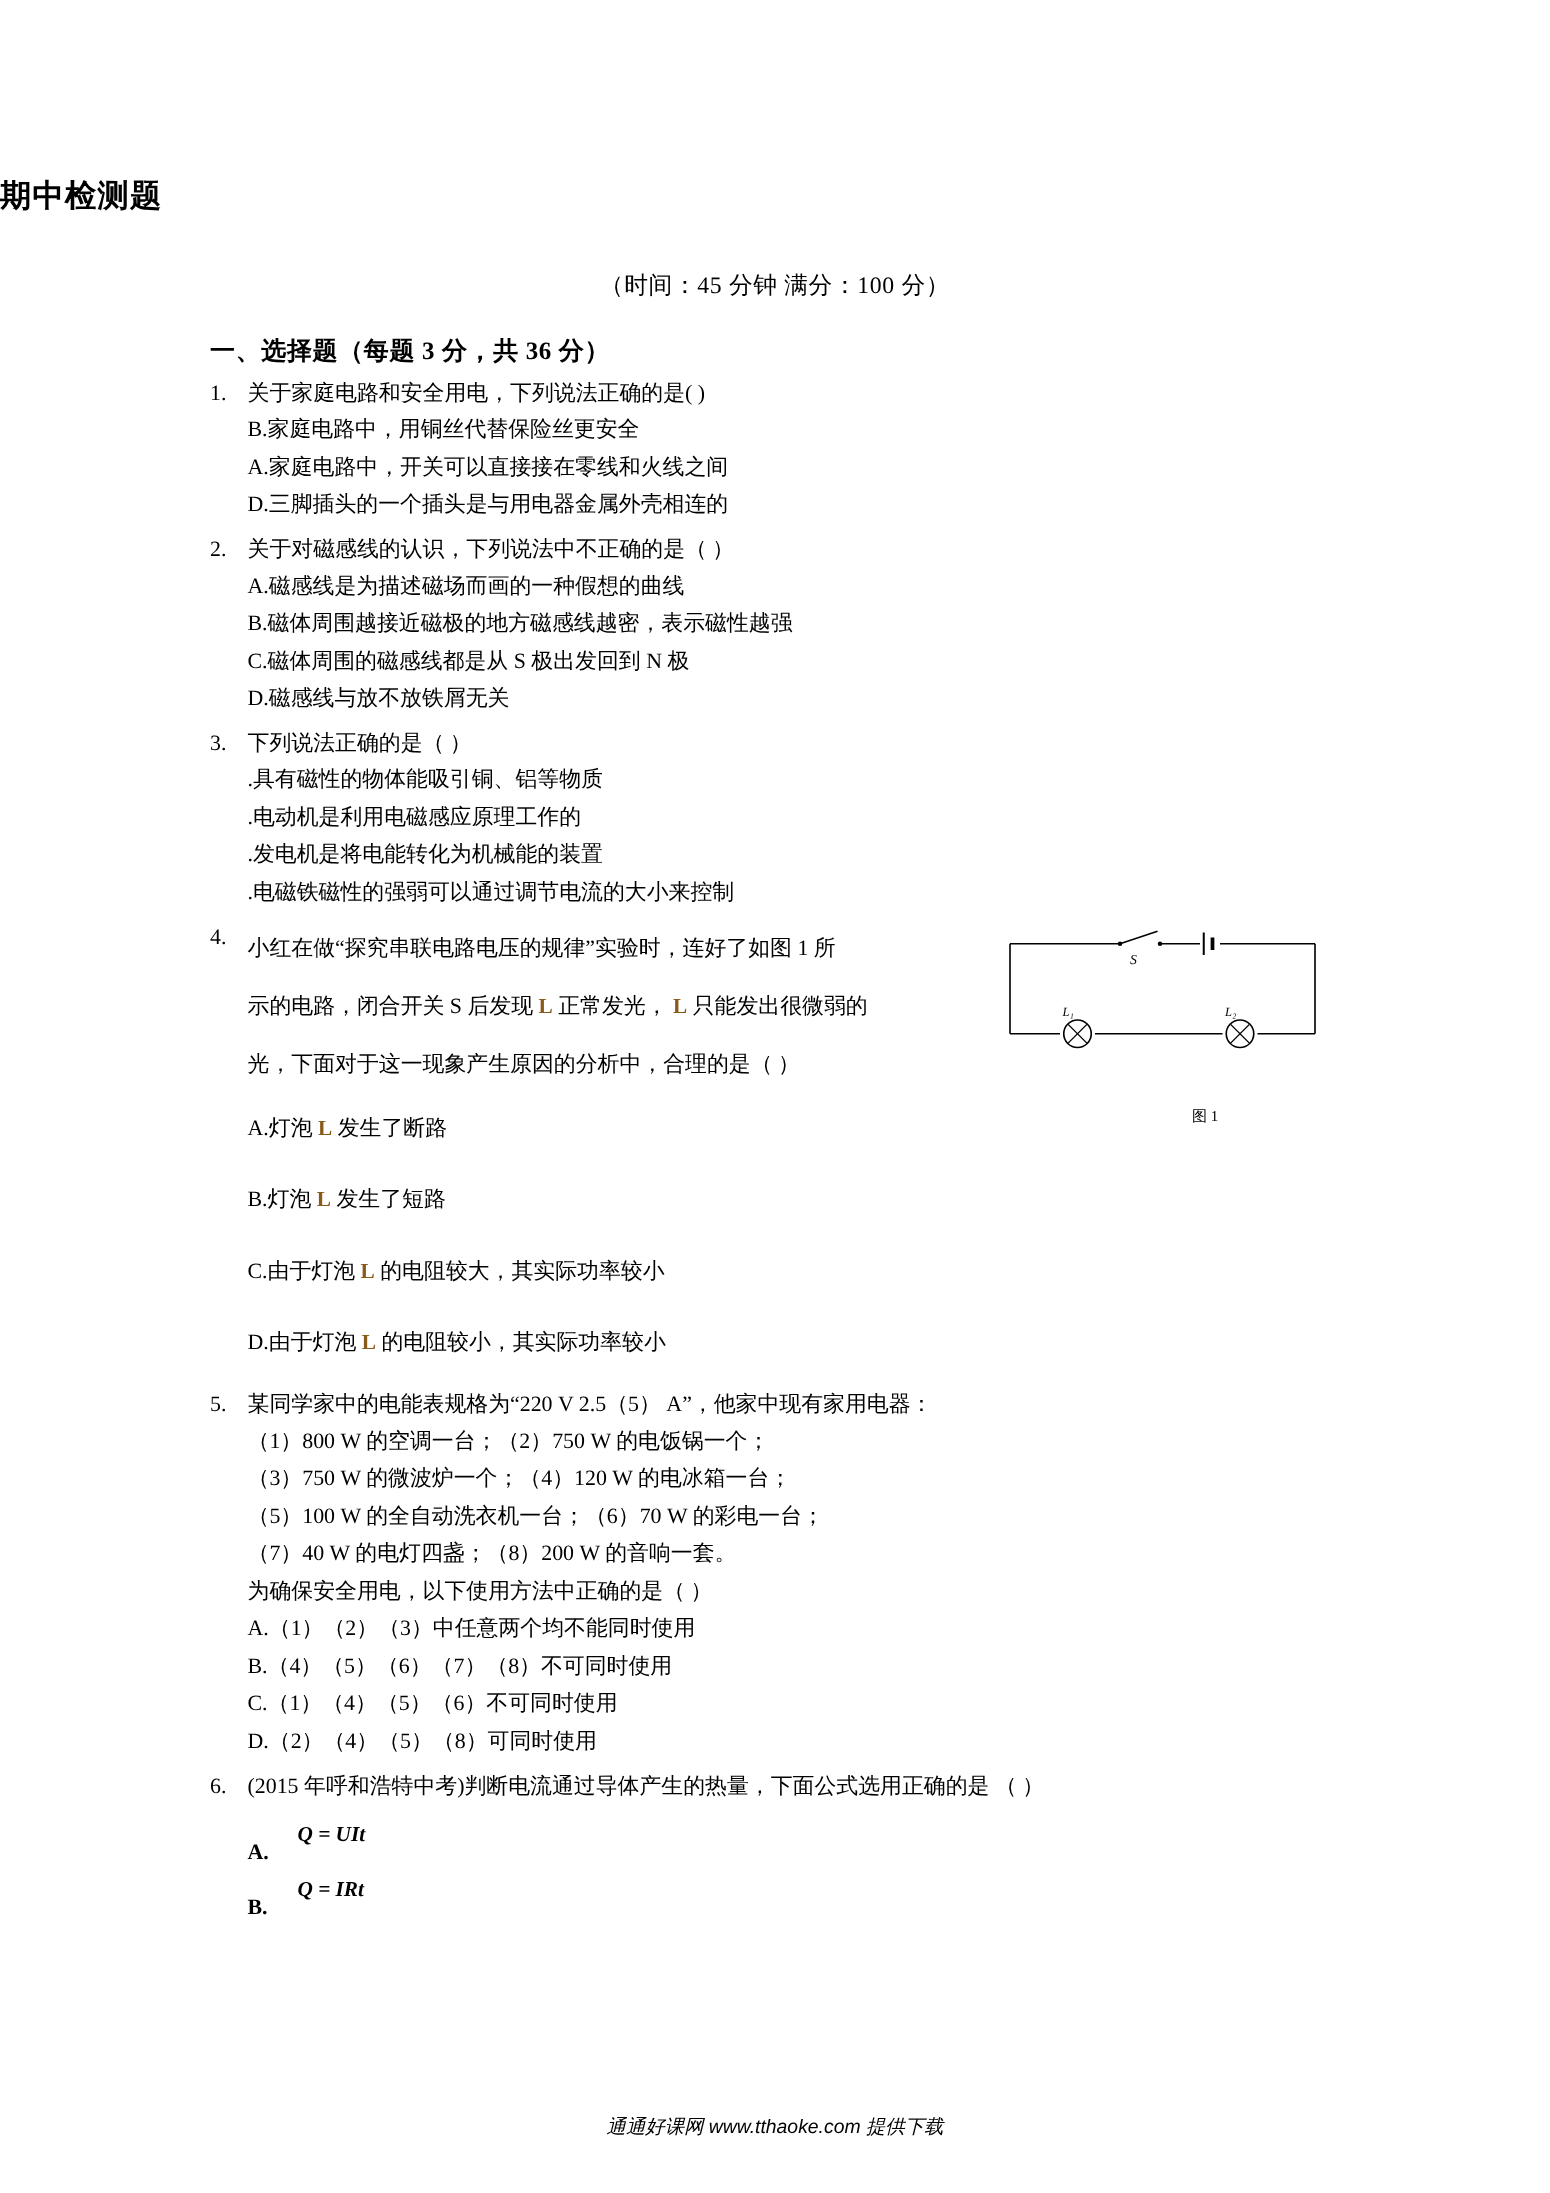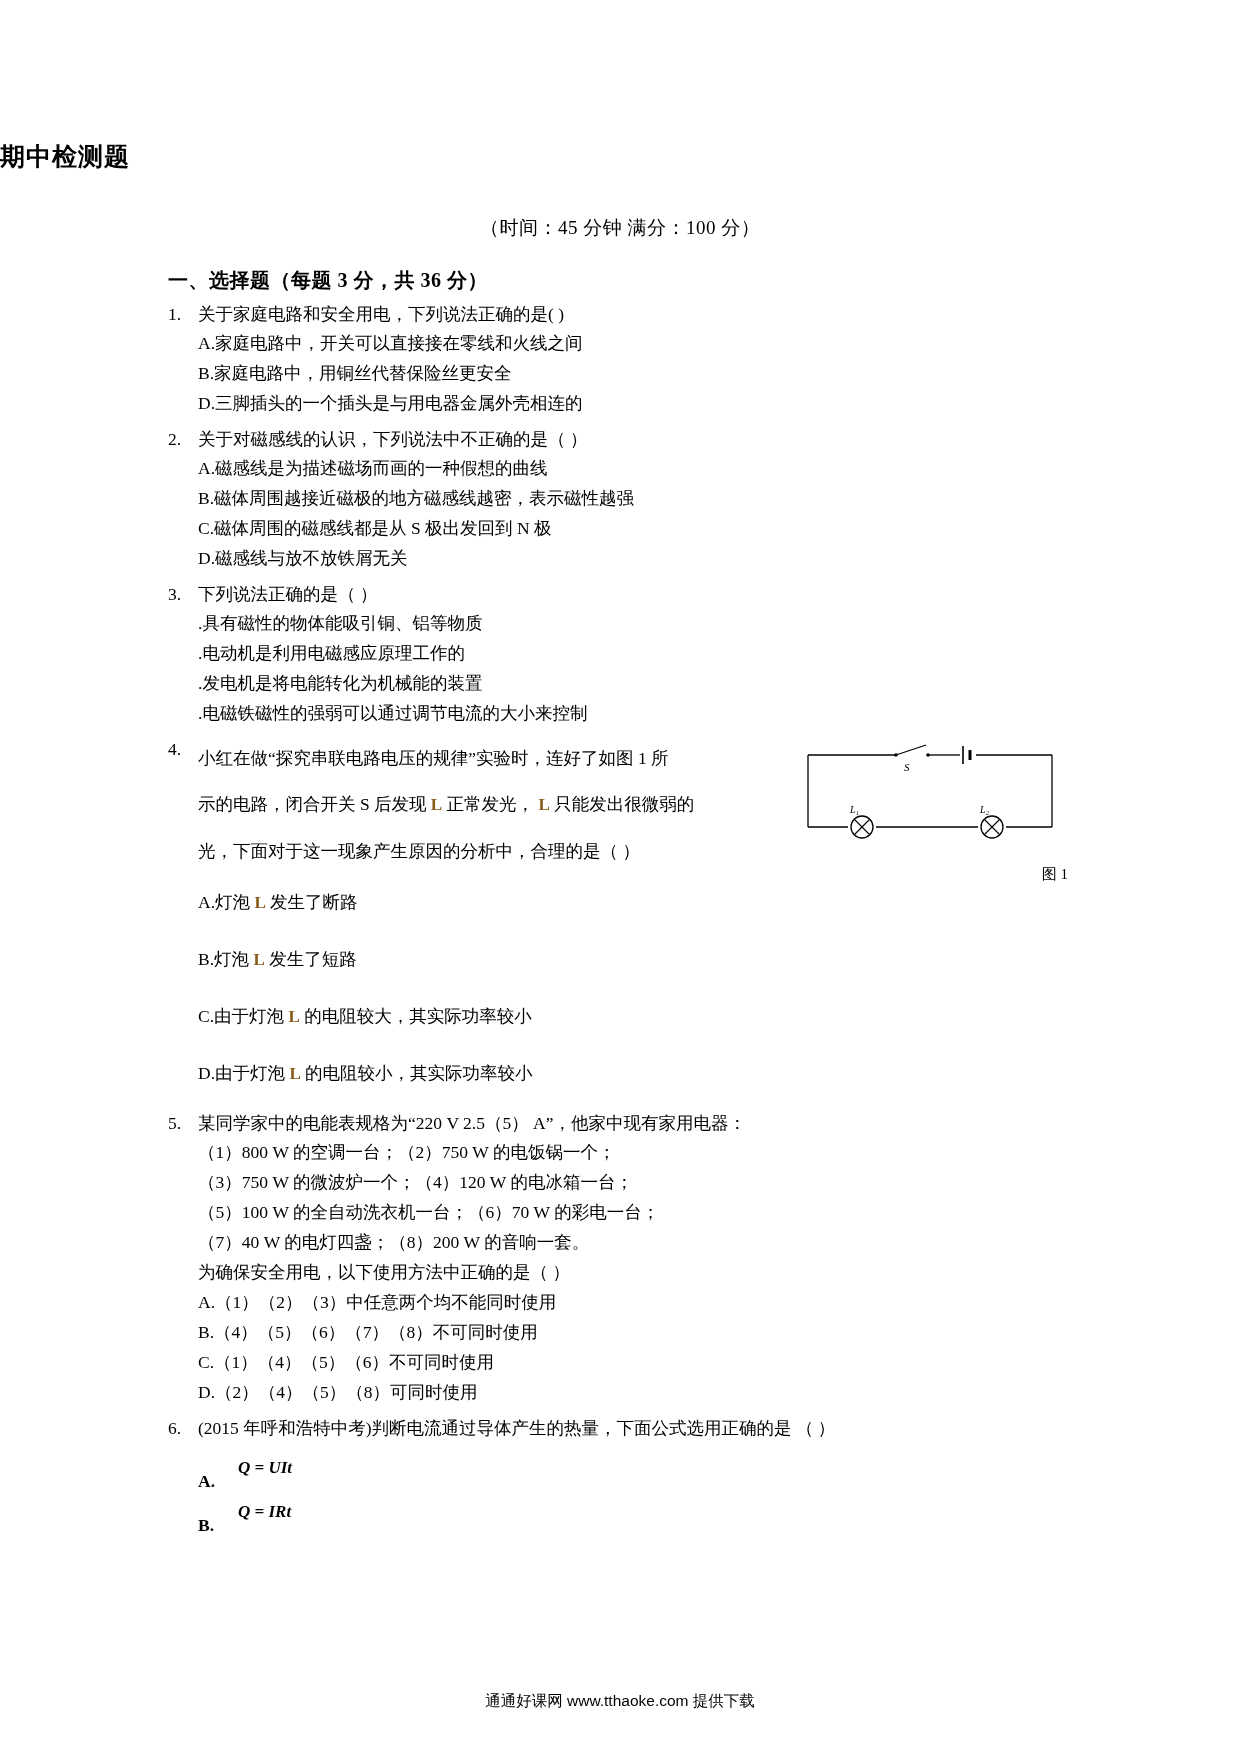--- a/index.html
+++ b/index.html
@@ -95,23 +95,23 @@
     line-height: 46px;
     font-size: 17.5px;
   }
   .figure {
     position: absolute;
     right: 0px;
     top: 6px;
     width: 268px;
   }
   .fig-caption {
-    font-size: 15px;
-    text-align: right;
-    margin-top: 0;
+    font-size: 12px;
+    text-align: center;
+    margin-top: 19px;
     margin-left: 60px;
   }
   .formula-row {
     display: flex;
     margin-left: 30px;
     margin-top: 6px;
     font-size: 17.5px;
     flex-direction: column;
   }
   .formula-cell {
@@ -136,42 +136,43 @@
     font-family: "Liberation Serif", serif;
   }
   .footer {
     position: absolute;
     bottom: 42px;
     left: 0;
     width: 100%;
     text-align: center;
     font-size: 15.5px;
     font-family: "Liberation Sans", sans-serif;
+    font-style: italic;
   }
   .nowrap { white-space: nowrap; }
 </style>
 </head>
 <body>
 
 <div class="page">
 
   <div class="doc-title">期中检测题</div>
   <div class="doc-subtitle">（时间：45 分钟   满分：100 分）</div>
 
   <div class="section-head">一、选择题（每题 3 分，共 36 分）</div>
 
   <div class="body-area">
 
     <div class="q">
       <div class="q-row">
         <div class="q-num">1.</div>
         <div class="q-stem">关于家庭电路和安全用电，下列说法正确的是(      )</div>
       </div>
+      <div class="opt">B.家庭电路中，用铜丝代替保险丝更安全</div>
       <div class="opt">A.家庭电路中，开关可以直接接在零线和火线之间</div>
-      <div class="opt">B.家庭电路中，用铜丝代替保险丝更安全</div>
       <div class="opt">D.三脚插头的一个插头是与用电器金属外壳相连的</div>
     </div>
 
     <div class="q">
       <div class="q-row">
         <div class="q-num">2.</div>
         <div class="q-stem">关于对磁感线的认识，下列说法中不正确的是（    ）</div>
       </div>
       <div class="opt">A.磁感线是为描述磁场而画的一种假想的曲线</div>
       <div class="opt">B.磁体周围越接近磁极的地方磁感线越密，表示磁性越强</div>

